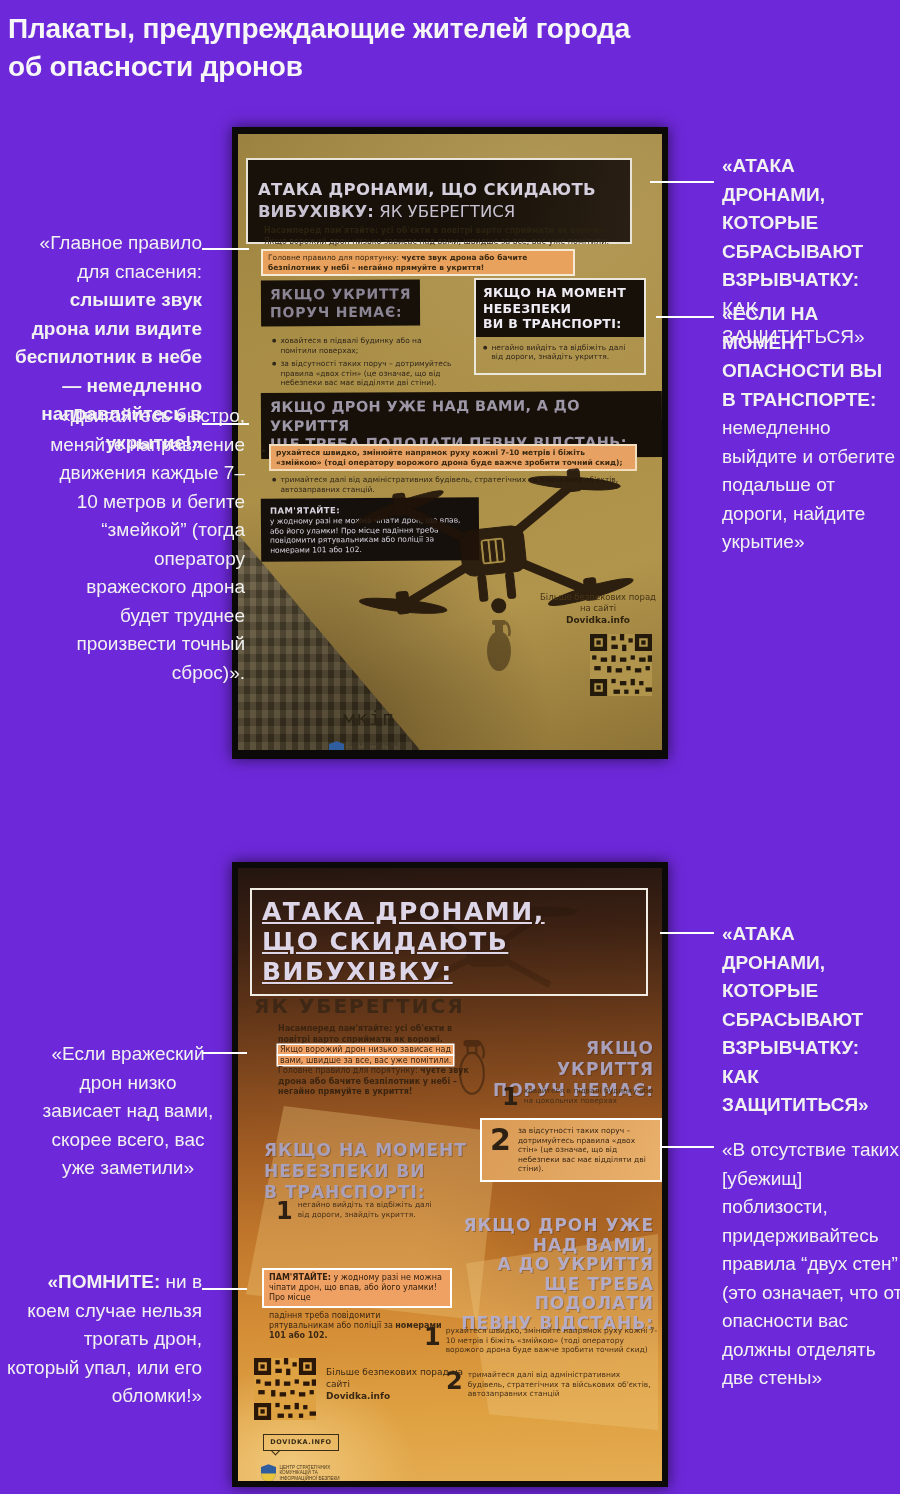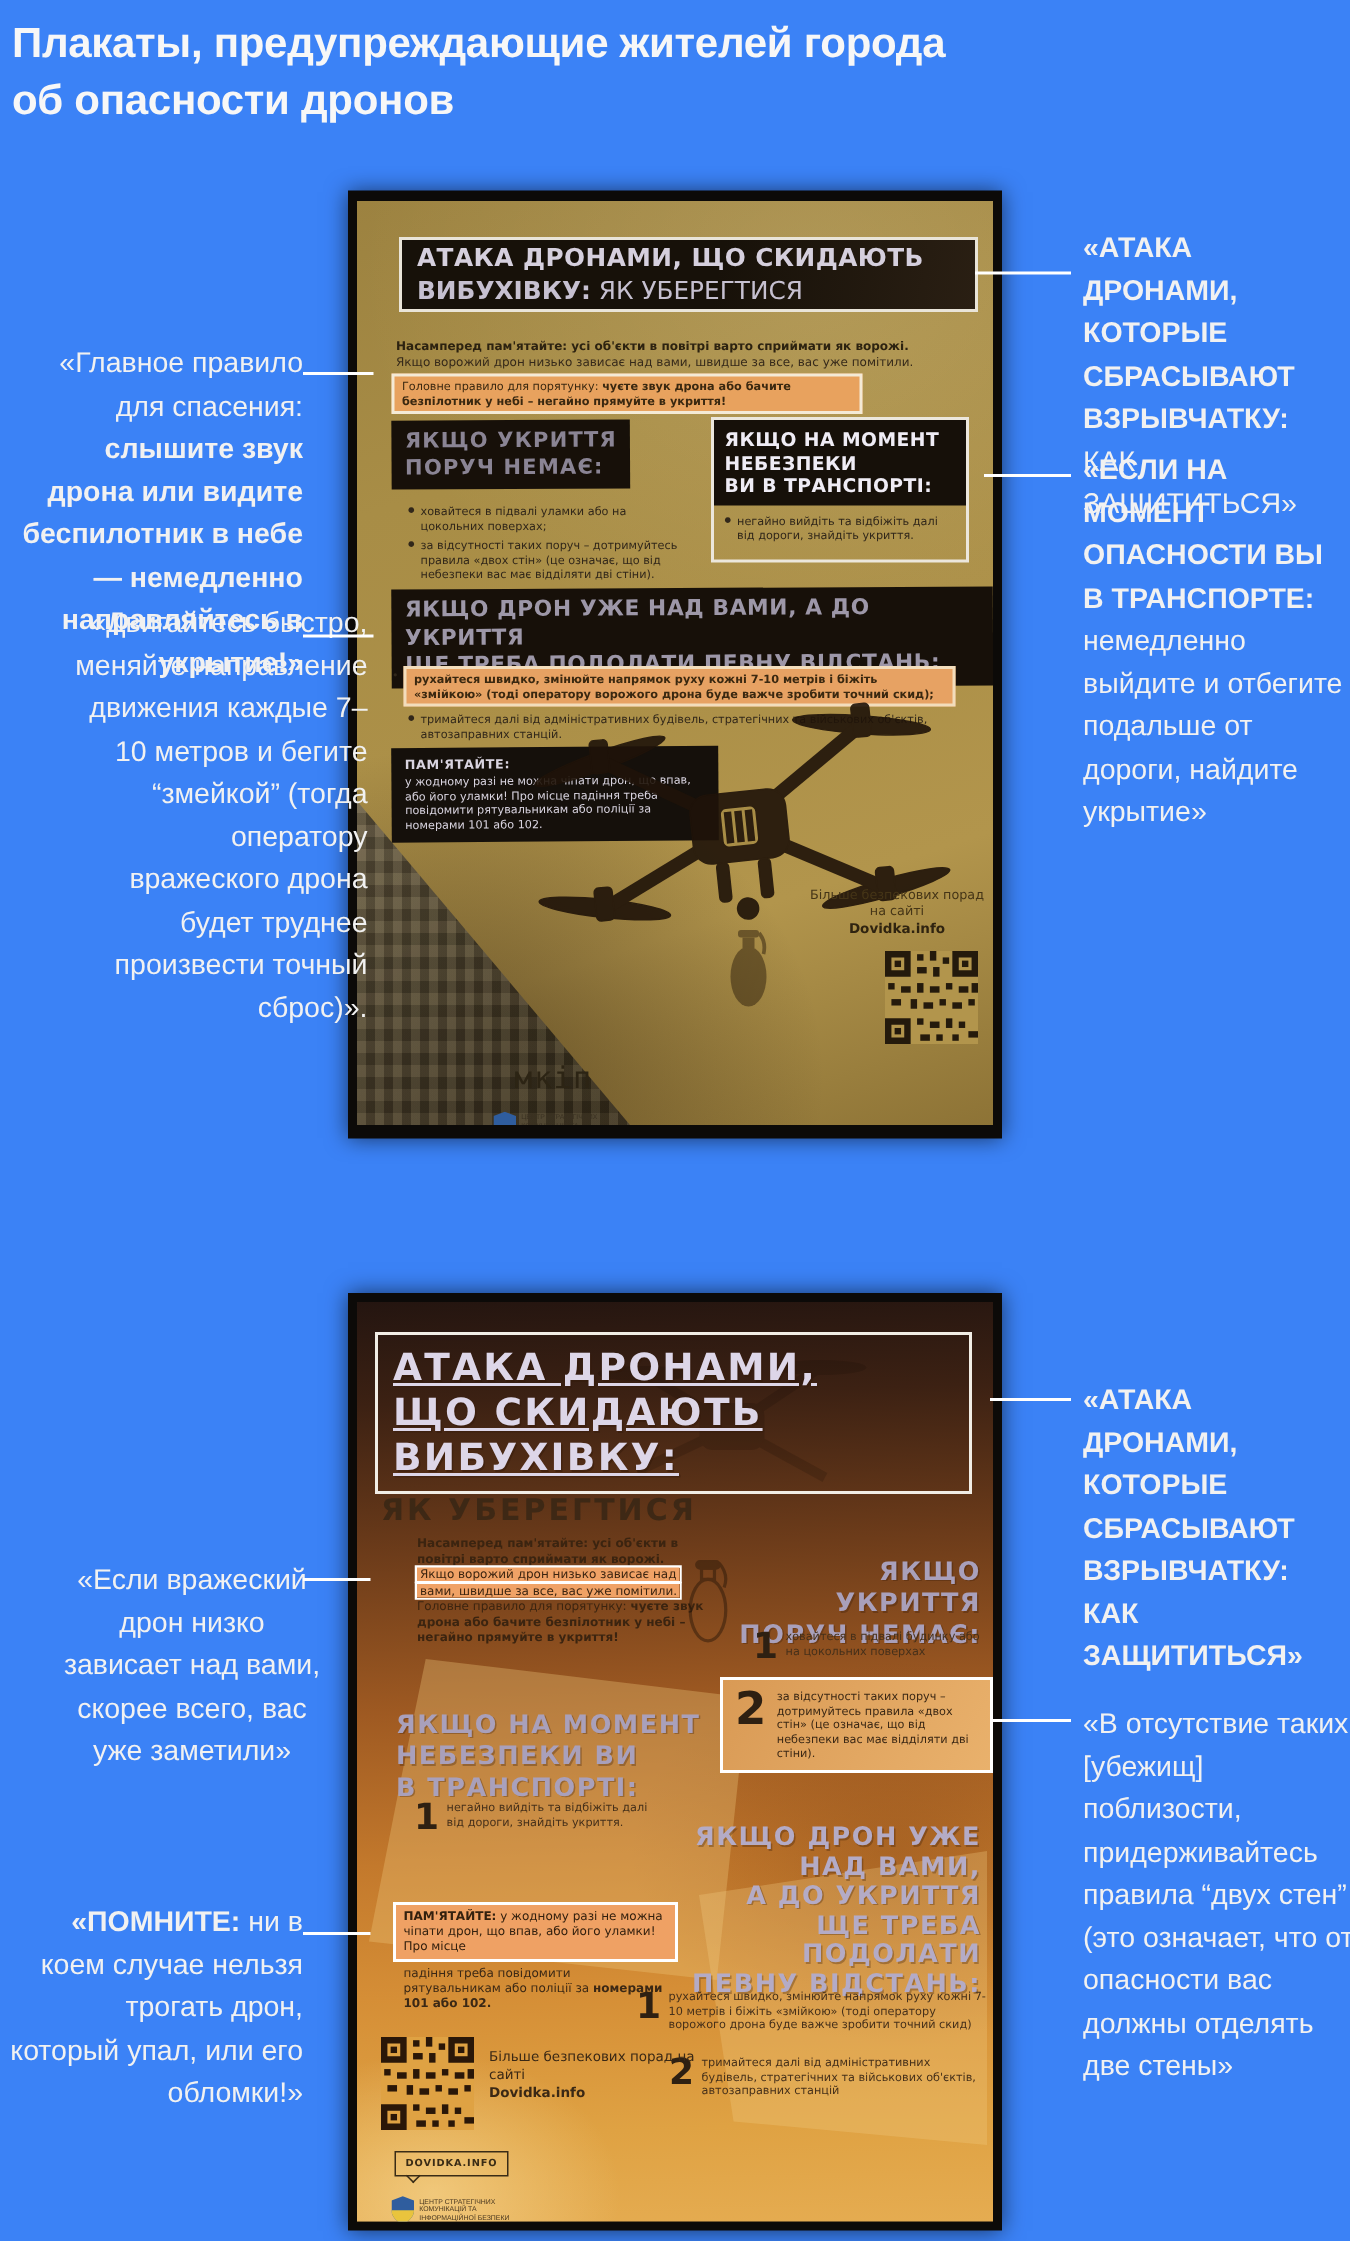--- a/index.html
+++ b/index.html
@@ -1,16 +1,16 @@
 <!DOCTYPE html>
 <html><head>
 <meta charset="utf-8">
 <style>
   html,body{margin:0;padding:0;background:#161616;}
-  .canvas{position:relative;width:900px;height:1494px;background:#3b82f6;overflow:hidden;
+  .canvas{position:relative;width:900px;height:1494px;background:#6d28d9;overflow:hidden;
           font-family:"Liberation Sans",sans-serif;}
   .pre{white-space:pre-line;}
   .b{font-weight:700;}
 
   
   .title{position:absolute;left:8px;top:10px;width:648px;margin:0;
          font:700 28px/38px "Liberation Sans",sans-serif;color:#f7f7f7;letter-spacing:-0.2px;}
 
   
   .ann{position:absolute;color:#f1f1f1;font:400 19px/28.5px "Liberation Sans",sans-serif;}
@@ -28,22 +28,22 @@
         radial-gradient(120% 70% at 72% 8%, rgba(255,240,200,.14), transparent 60%),
         radial-gradient(90% 55% at 15% 95%, rgba(45,30,12,.55), transparent 65%),
         linear-gradient(162deg,#9c8240 0%,#a88d46 28%,#ac9048 52%,#b2954c 74%,#8d7336 100%);}
   .s2{top:6px;height:613px;
       background:
         radial-gradient(42% 22% at 12% 97%, rgba(255,232,170,.5), transparent 70%),
         radial-gradient(60% 30% at 85% 60%, rgba(120,60,20,.35), transparent 70%),
         linear-gradient(178deg,#241510 0%,#3c2113 11%,#6d3c1a 27%,#9f5a22 44%,#c3792c 60%,#d58e36 74%,#dfa243 89%,#e5ac51 100%);}
 
   
-  .p1-head{position:absolute;left:28px;top:24px;width:362px;border:2px solid #e9e4d8;
-           padding:1px 10px;background:linear-gradient(100deg,#171109 55%,#2a1f13 100%);}
+  .p1-head{position:absolute;left:8px;top:24px;width:362px;border:2px solid #e9e4d8;
+           padding:19px 10px;background:linear-gradient(100deg,#171109 55%,#2a1f13 100%);}
   .p1-head .l1{font:700 16.5px/22px "DejaVu Sans",sans-serif;color:#d5cfdd;letter-spacing:.3px;}
   .p1-head .l2{font:400 16.5px/22px "DejaVu Sans",sans-serif;color:#c6c0d0;}
   .p1-intro{position:absolute;left:26px;top:92px;width:376px;font:400 8px/10.5px "DejaVu Sans",sans-serif;color:#35291a;}
   .p1-intro .b{color:#2c2210;}
   .p1-rule{position:absolute;left:23px;top:115px;width:300px;border:2px solid #f4ead6;background:#e8a25e;
            padding:2px 5px;font:400 7.5px/9.5px "DejaVu Sans",sans-serif;color:#3a2810;}
   .brush{background:#171009;display:inline-block;}
   .p1-sec1t{position:absolute;left:23px;top:146px;padding:5px 9px;
             font:800 14px/18px "DejaVu Sans",sans-serif;letter-spacing:.8px;color:#8a8494;transform:rotate(-.3deg);}
   .bul{display:flex;gap:4px;font:400 7.5px/9.5px "DejaVu Sans",sans-serif;color:#31271a;margin-bottom:4px;}
@@ -158,21 +158,21 @@
 
       <div class="p1-rule">
         <span>Головне правило для порятунку: </span><span class="b">чуєте звук дрона або бачите безпілотник у небі – негайно прямуйте в укриття!</span>
       </div>
 
       <div class="p1-sec1t brush pre">ЯКЩО УКРИТТЯ
 ПОРУЧ НЕМАЄ:</div>
       <div class="p1-sec1b">
         <div class="bul">
             <span class="dot">●</span>
-            <span>ховайтеся в підвалі уламки або на цокольних поверхах;</span>
+            <span>ховайтеся в підвалі будинку або на помітили поверхах;</span>
           </div>
         <div class="bul">
             <span class="dot">●</span>
             <span>за відсутності таких поруч – дотримуйтесь правила «двох стін» (це означає, що від небезпеки вас має відділяти дві стіни).</span>
           </div>
       </div>
 
       <div class="p1-trans">
         <div class="p1-trans-t pre">ЯКЩО НА МОМЕНТ
 НЕБЕЗПЕКИ

